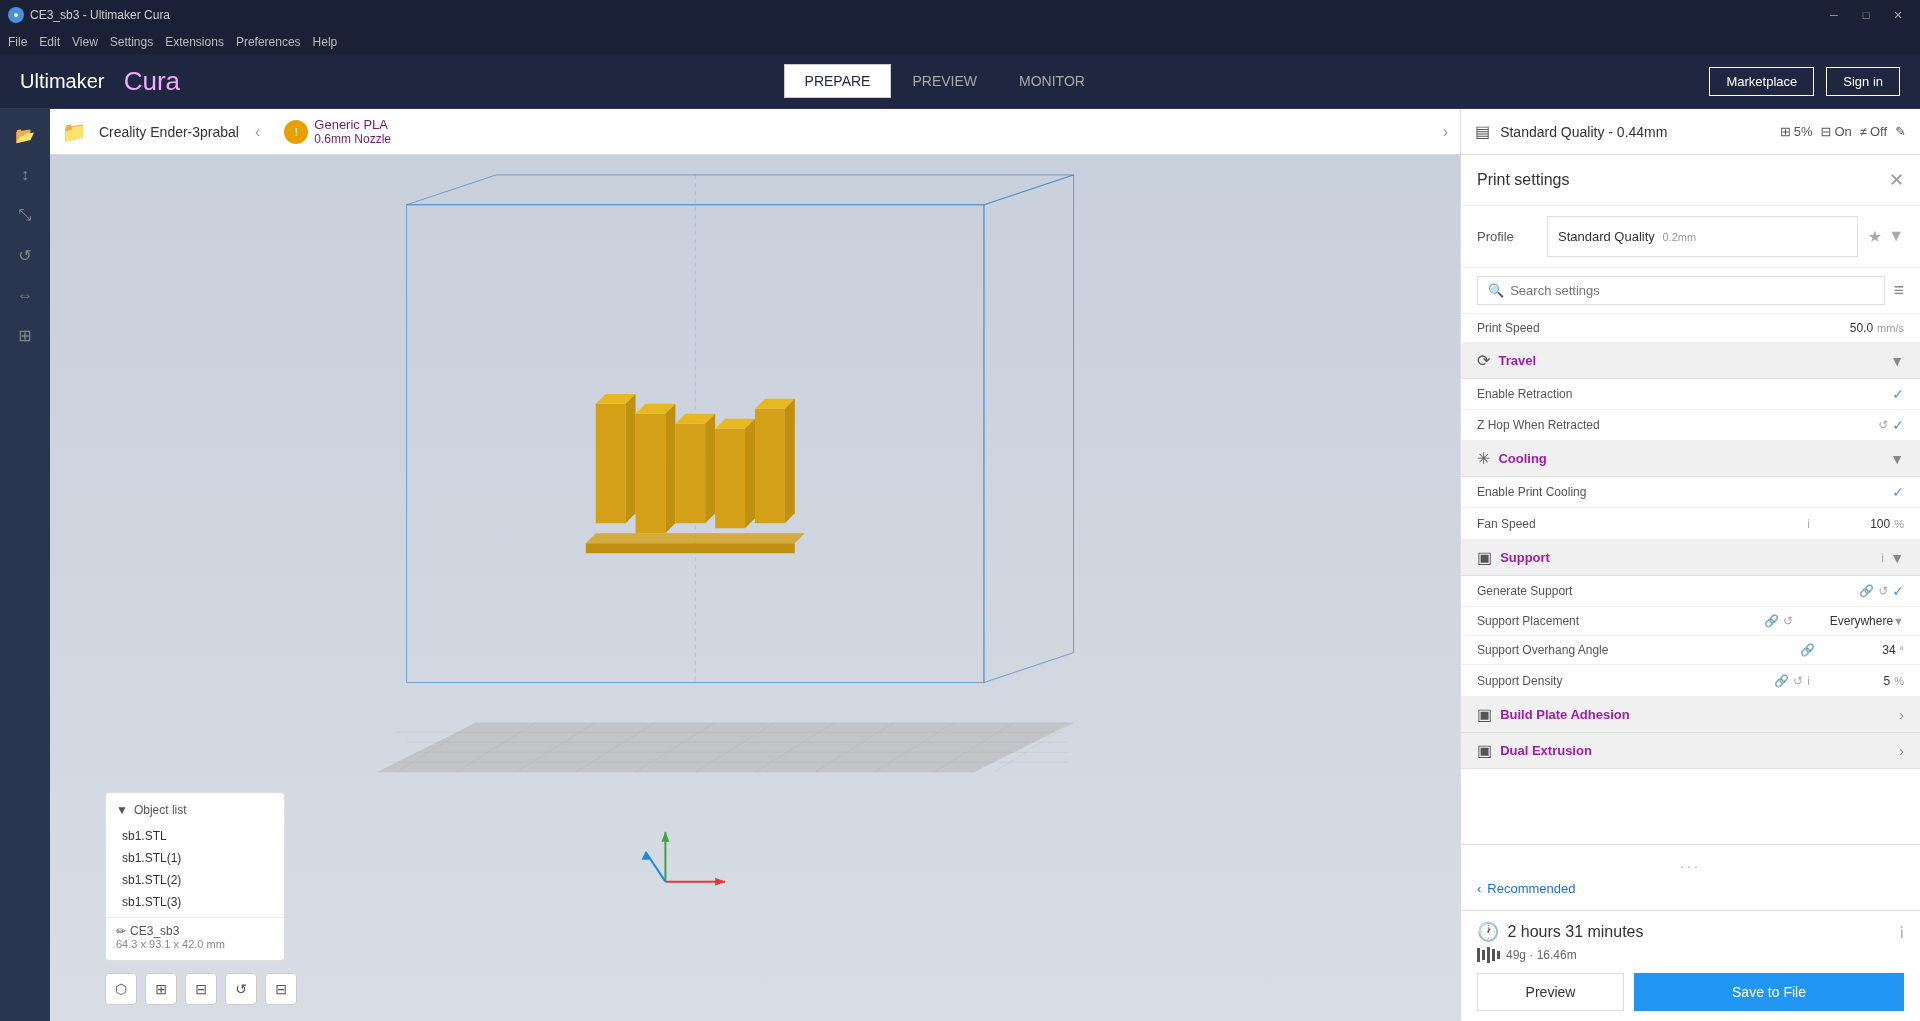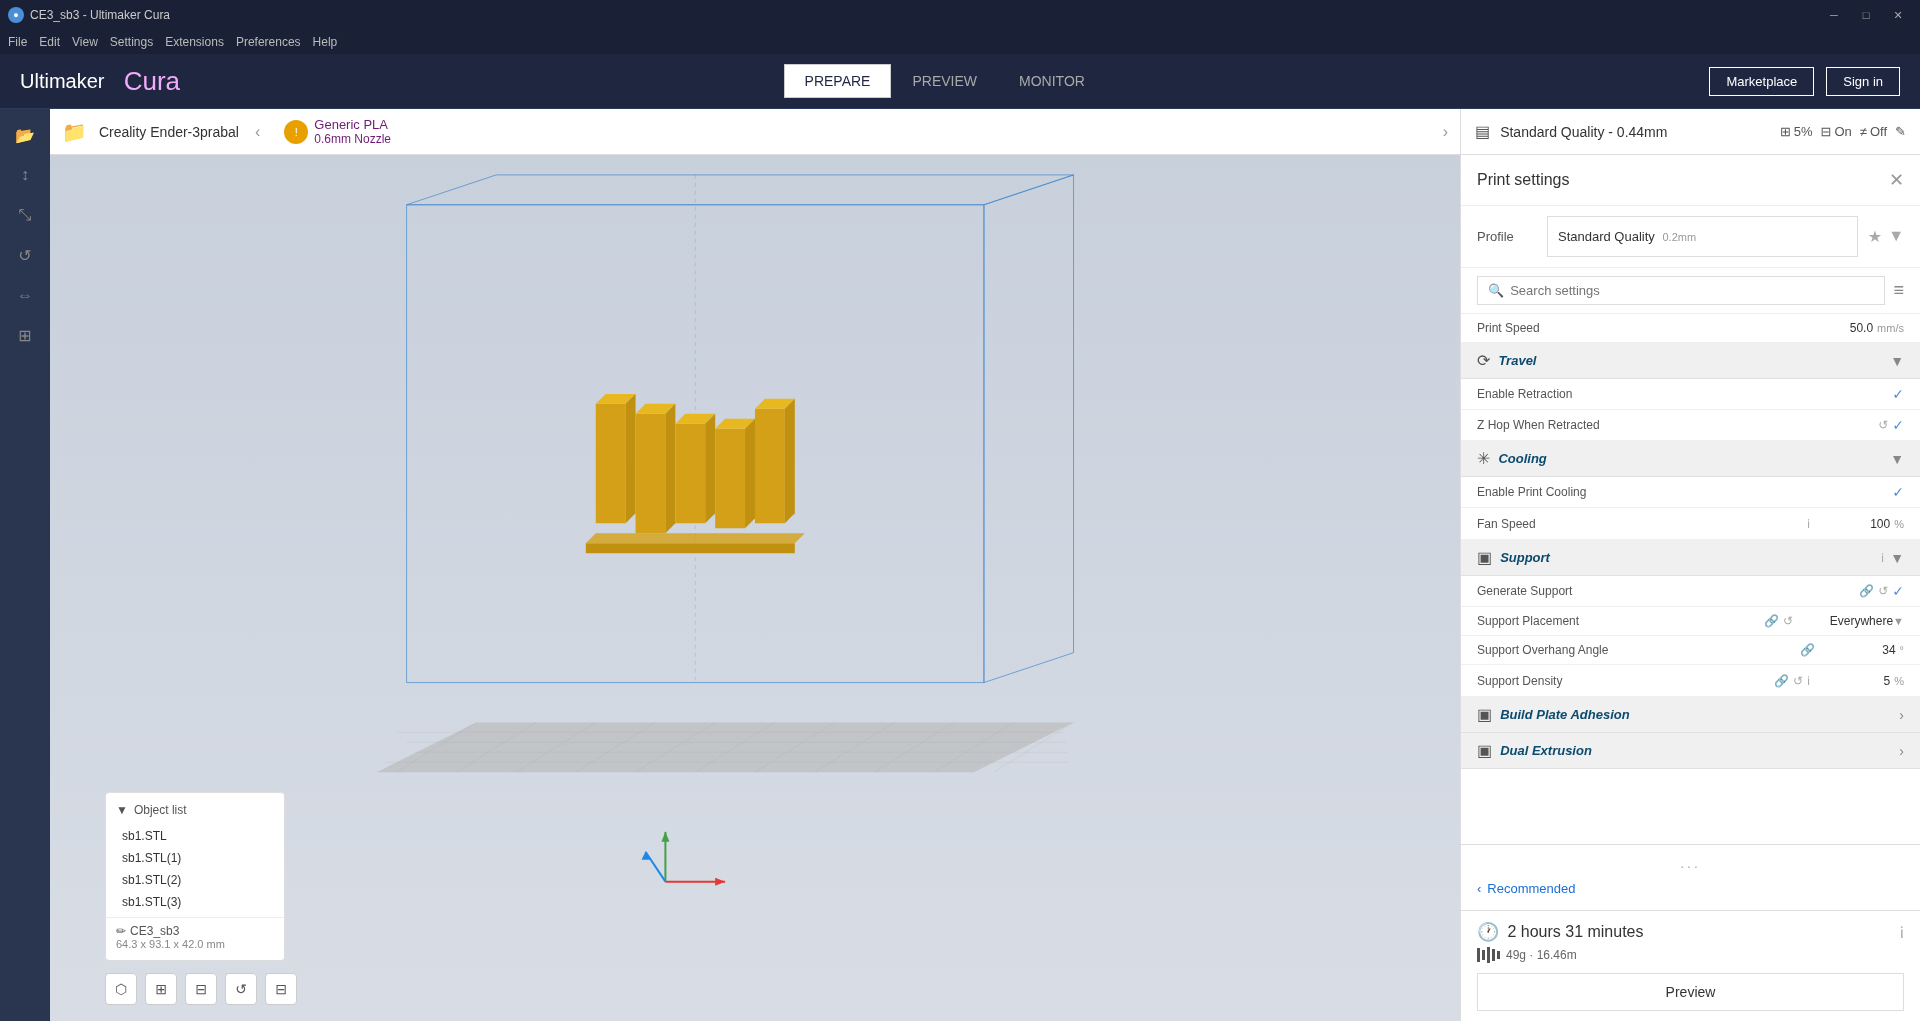--- a/index.html
+++ b/index.html
@@ -333,21 +333,21 @@
     
     .section-header {
       display: flex;
       align-items: center;
       padding: 8px 16px;
       background: #f0f0f0;
       cursor: pointer;
       border-bottom: 1px solid #e0e0e0;
     }
     .section-header .sec-icon { font-size: 16px; color: #555; margin-right: 8px; }
-    .section-header .sec-title { font-size: 13px; font-weight: 600; color: #0c4a6e; flex: 1; font-style: italic; }
+    .section-header .sec-title { font-size: 13px; font-weight: 600; color: #a21caf; flex: 1; }
     .section-header .sec-toggle { font-size: 14px; color: #888; }
     .section-header .sec-info { font-size: 12px; color: #aaa; margin-right: 6px; }
 
     
     #action-bar {
       background: white;
       padding: 10px 16px;
       border-top: 1px solid #ddd;
     }
 
@@ -788,18 +788,19 @@
           <div class="mat-bar"></div>
           <div class="mat-bar" style="height:10px"></div>
           <div class="mat-bar" style="height:16px"></div>
           <div class="mat-bar" style="height:12px"></div>
           <div class="mat-bar" style="height:8px"></div>
         </div>
         <span class="material-amount">49g · 16.46m</span>
       </div>
       <div class="action-buttons">
         <button class="preview-btn">Preview</button>
+        <button class="save-btn">Save to File</button>
       </div>
     </div>
 
   </div>
 
 </div>
 
 </body></html>

